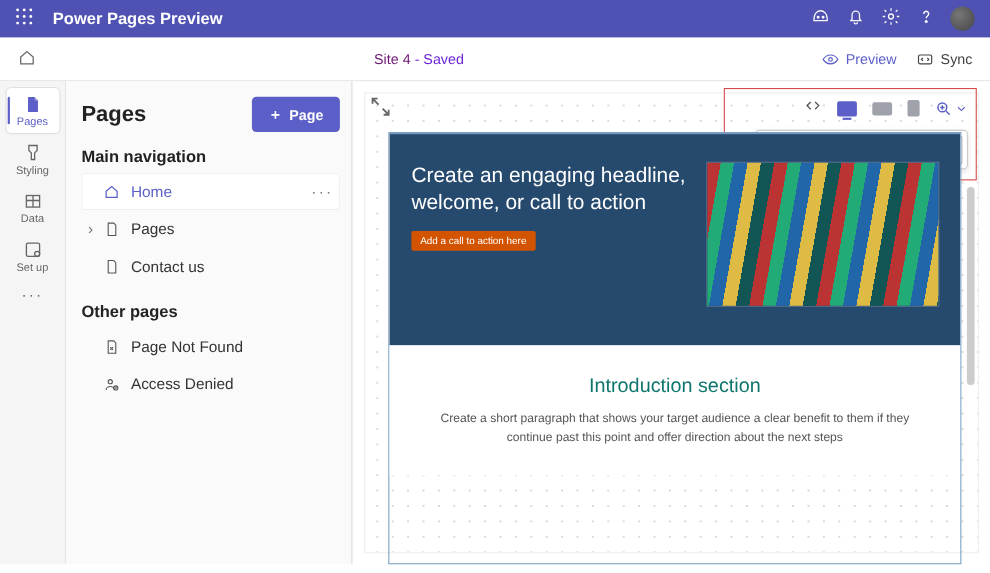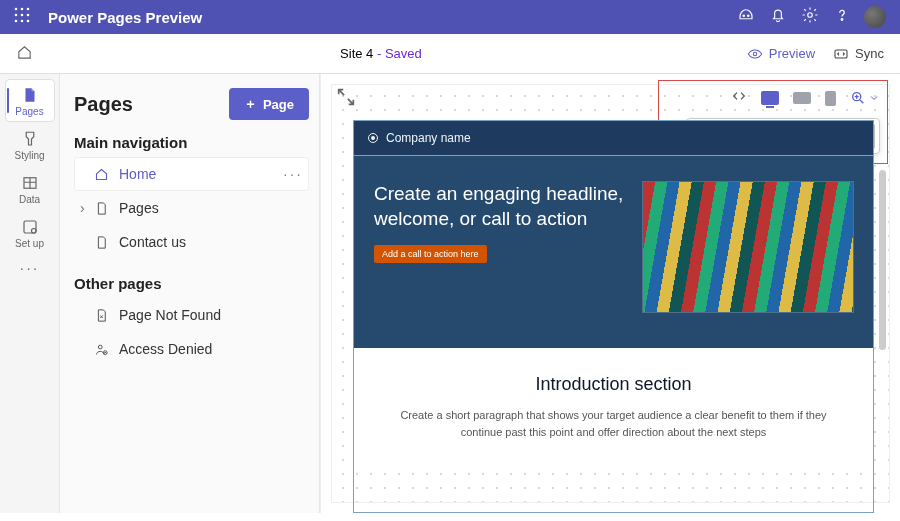--- a/index.html
+++ b/index.html
@@ -11,21 +11,21 @@
 .topbar .title { margin-left:18px; font-size:15px; font-weight:600; }
 .topbar .spacer { flex:1; }
 .topbar .ticon { width:32px; text-align:center; opacity:.95; }
 .topbar .ticon svg { width:18px; height:18px; }
 .topbar .avatar { width:22px; height:22px; border-radius:50%; background:radial-gradient(circle at 35% 35%,#777,#444); margin-left:6px; }
 
 
 .cmdbar { height:40px; border-bottom:1px solid #e0e0e0; display:flex; align-items:center; padding:0 16px; color:#555; font-size:13px; }
 .cmdbar .home-ico svg { width:17px; height:17px; }
 .cmdbar .center { flex:1; text-align:center; }
-.cmdbar .center .site { color:#000000; }
+.cmdbar .center .site { color:#701a75; }
 .cmdbar .center .saved { color:#6d28d9; }
 .cmdbar .rbtn { display:flex; align-items:center; gap:6px; color:#5b5fc7; margin-left:18px; cursor:pointer; }
 .cmdbar .rbtn svg { width:16px; height:16px; }
 .cmdbar .rbtn.sync { color:#444; }
 
 .main { display:flex; height:calc(521px - 82px); }
 
 
 .rail { width:60px; background:#f5f5f5; border-right:1px solid #e6e6e6; display:flex; flex-direction:column; align-items:center; padding-top:6px; }
 .rail .ritem { width:48px; padding:6px 0 4px; text-align:center; font-size:10px; color:#666; border-radius:4px; margin-bottom:3px; cursor:pointer; }
@@ -76,21 +76,21 @@
 .phdr .radio { width:10px; height:10px; border:1.5px solid #eef3f8; border-radius:50%; margin-right:8px; display:inline-block; position:relative; }
 .phdr .radio::after { content:""; position:absolute; inset:2px; background:#eef3f8; border-radius:50%; }
 .hero { background:#264a6e; padding:26px 20px 36px; display:flex; gap:4px; border-top:1px solid #7aa0c4; }
 .hero .txt { flex:1; color:#fff; }
 .hero h2 { font-size:19px; font-weight:400; line-height:1.3; margin-bottom:12px; }
 .hero .cta { display:inline-block; background:#d35400; color:#fff; font-size:9px; padding:4px 8px; border-radius:2px; }
 .hero .img { width:210px; height:130px; background:
   repeating-linear-gradient(100deg,#b33 0 12px,#2a7 12px 24px,#26a 24px 36px,#db4 36px 48px,#155 48px 60px);
   background-size:cover; box-shadow:0 0 0 1px rgba(255,255,255,.2); }
 .intro { background:#fff; padding:26px 40px; text-align:center; color:#555; }
-.intro h3 { font-size:18px; color:#0f172a; font-weight:400; margin-bottom:8px; }
+.intro h3 { font-size:18px; color:#0f766e; font-weight:400; margin-bottom:8px; }
 .intro p { font-size:11px; line-height:1.5;margin-top:12px; }
 </style>
 </head>
 <body>
 
 <div class="topbar">
   <span class="waffle">
     <svg viewBox="0 0 16 16" fill="#fff">
         <circle cx="2" cy="2" r="1.3"></circle>
         <circle cx="8" cy="2" r="1.3"></circle>
@@ -258,24 +258,20 @@
     <div class="zoomctl">
       <span class="pct">50%</span>
       <span class="pm">−</span>
       <span class="pm">+</span>
       <button class="reset">Reset</button>
     </div>
 
     <div class="scrollbar"></div>
 
     <div class="preview">
-      <div class="phdr">
-        <span class="radio"></span>
-        <span>Company name</span>
-      </div>
       <div class="hero">
         <div class="txt">
           <h2>Create an engaging headline, welcome, or call to action</h2>
           <span class="cta">Add a call to action here</span>
         </div>
         <div class="img"></div>
       </div>
       <div class="intro">
         <h3>Introduction section</h3>
         <p>Create a short paragraph that shows your target audience a clear benefit to them if they continue past this point and offer direction about the next steps</p>

